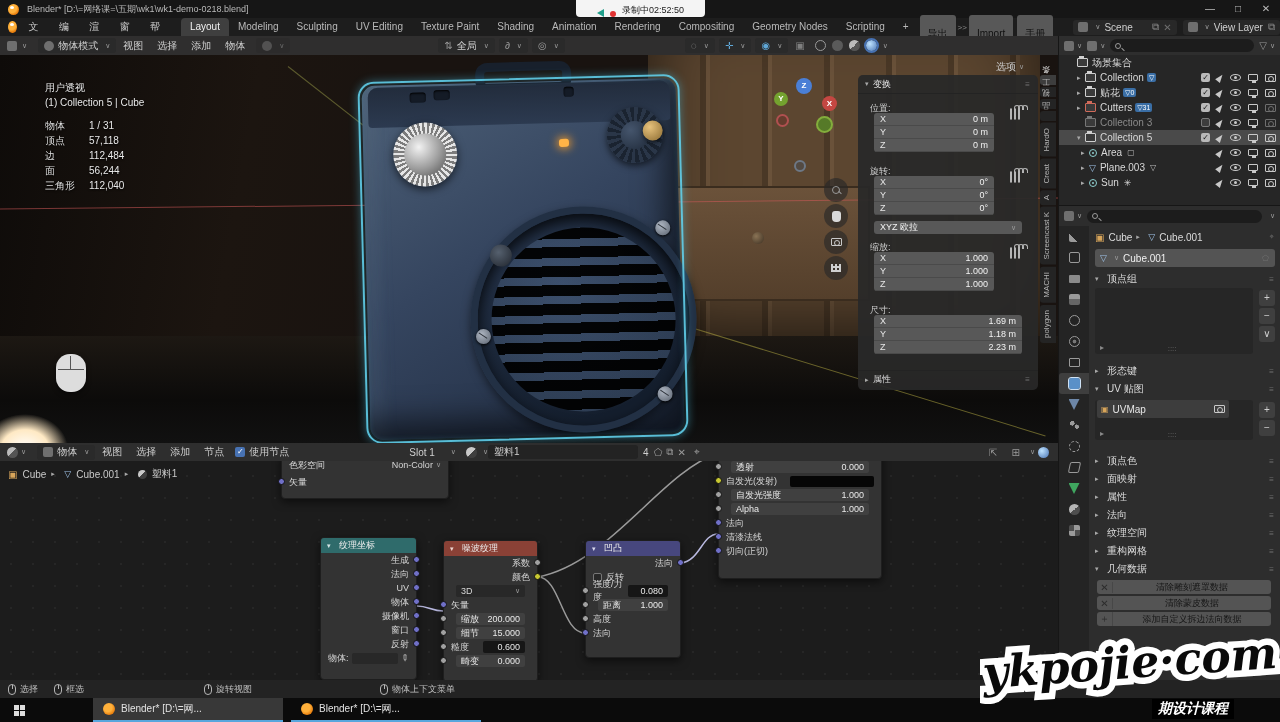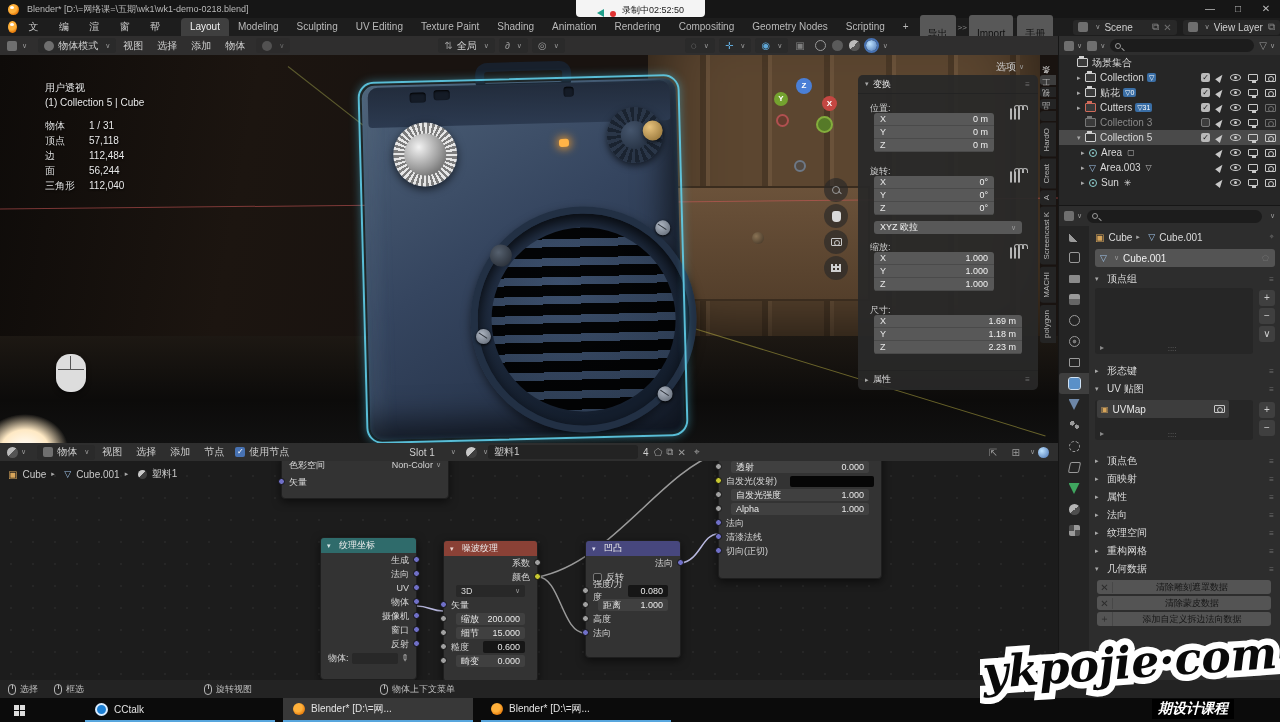--- a/index.html
+++ b/index.html
@@ -533,21 +533,21 @@
       <span class="togs">
           <span class="i-cursor"></span>
           <span class="i-eye"></span>
           <span class="i-screen"></span>
           <span class="i-cam"></span>
         </span>
     </div>
     <div class="ol-row" style="padding-left:22px">
       <span class="tri">▸</span>
         <span class="i-mesh">▽</span>
-      <span class="name">Area.003</span>
+      <span class="name">Plane.003</span>
         <span style="margin-left:5px;color:#bbb;font-size:8px">▽</span>
       <span class="togs">
           <span class="i-cursor"></span>
           <span class="i-eye"></span>
           <span class="i-screen"></span>
           <span class="i-cam"></span>
         </span>
     </div>
     <div class="ol-row" style="padding-left:22px">
       <span class="tri">▸</span>
@@ -1000,24 +1000,20 @@
   </div>
 
   <div class="taskbar">
     <span class="winlogo">
         <i></i>
         <i></i>
         <i></i>
         <i></i>
       </span>
     <span style="width:46px"></span>
-    <span class="taskapp">
-      <span class="cclogo"></span>
-      <span>CCtalk</span>
-    </span>
     <span style="width:8px"></span>
     <span class="taskapp hl">
       <span class="blicon"></span>
       <span>Blender* [D:\=网...</span>
     </span>
     <span style="width:8px"></span>
     <span class="taskapp">
       <span class="blicon"></span>
       <span>Blender* [D:\=网...</span>
     </span>

